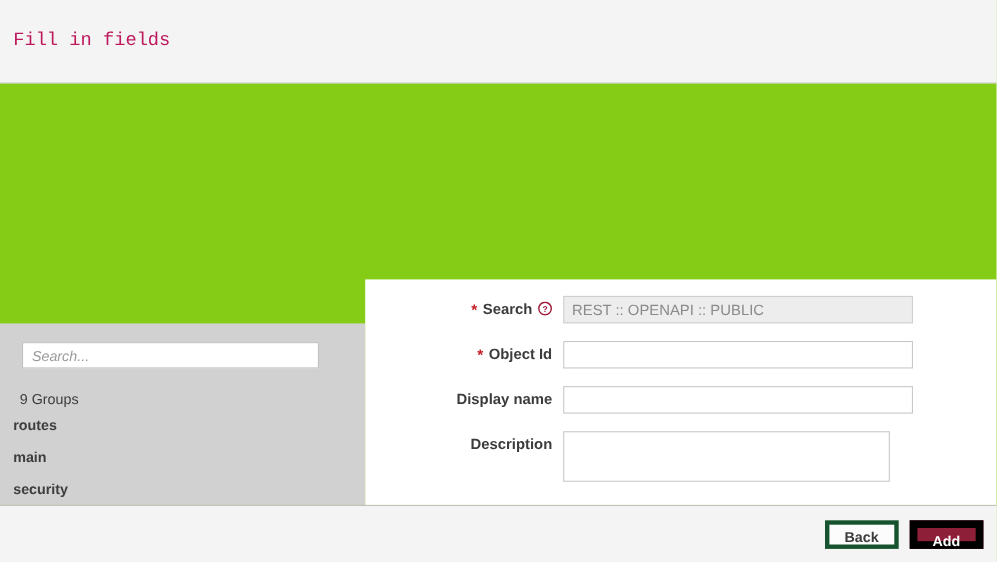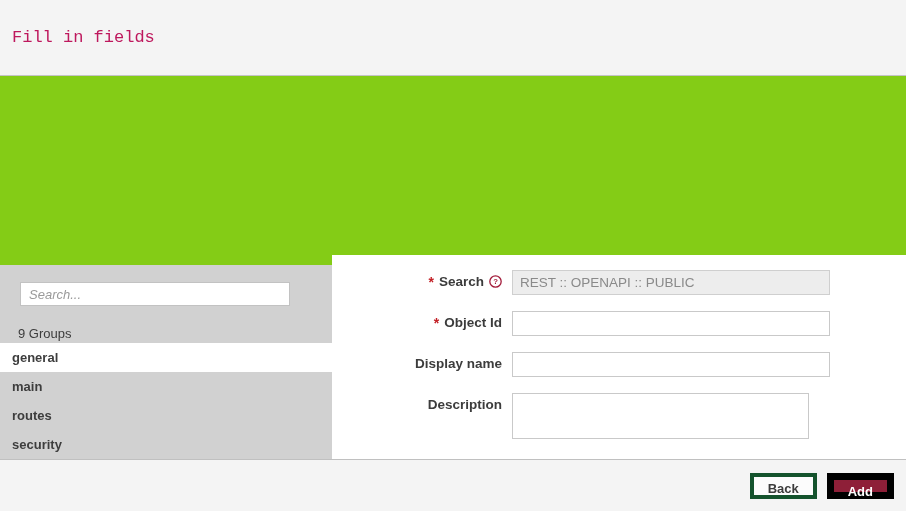--- a/index.html
+++ b/index.html
@@ -257,28 +257,25 @@
   </div>
 
   <div class="body-area">
 
     <div class="sidebar">
       <div class="search-wrap">
         <input class="search-input" type="text" placeholder="Search..." style="">
       </div>
       <div class="groups-count">9 Groups</div>
       <div class="group-list">
-        <div class="group-item active">
-          <span>general</span>
+        <div class="group-item">
+          <span>routes</span>
         </div>
         <div class="group-item">
           <span>main</span>
-        </div>
-        <div class="group-item">
-          <span>routes</span>
         </div>
         <div class="group-item">
           <span>security</span>
         </div>
       </div>
     </div>
 
     <div class="main-pane">
 
       <div class="form-row">

